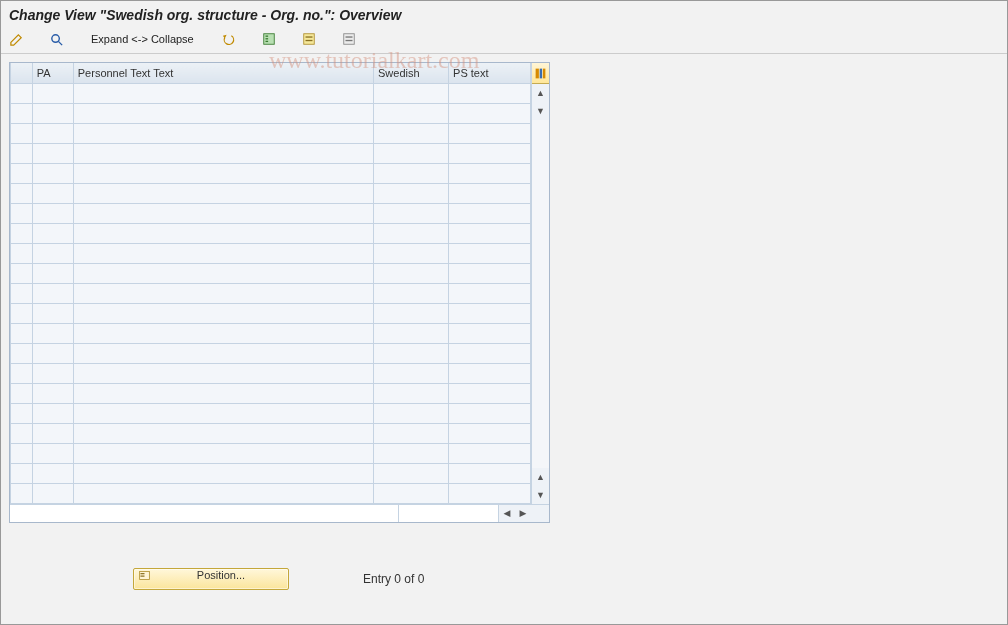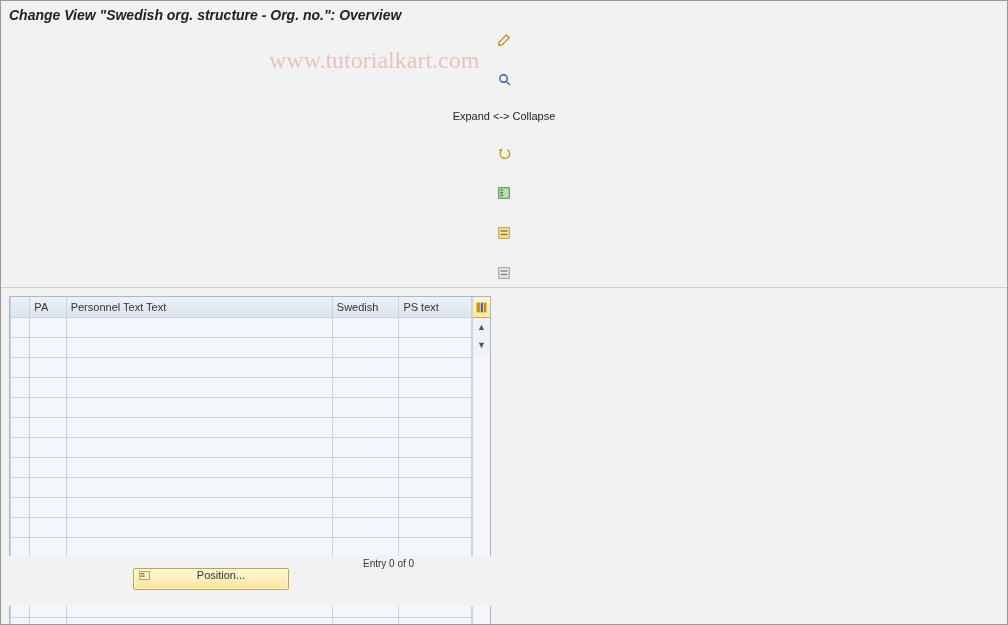--- a/index.html
+++ b/index.html
@@ -21,21 +21,20 @@
       color: #222;
       background: #f2f2f2;
     }
     .toolbar {
       display: flex;
       align-items: center;
       gap: 22px;
       padding: 3px 6px 5px 6px;
       border-bottom: 1px solid #ccc;
       background: #f2f2f2;
-      flex-direction: column;
     }
     .tb-btn {
       width: 18px;
       height: 18px;
       display: flex;
       align-items: center;
       justify-content: center;
       cursor: pointer;
     }
     .tb-text {
@@ -53,21 +52,21 @@
       top: 46px;
       left: 268px;
       font-size: 24px;
       color: rgba(210, 140, 120, 0.45);
       font-family: Georgia, serif;
       pointer-events: none;
       z-index: 5;
     }
     .grid-wrap {
       position: relative;
-      width: 482px;
+      width: 541px;
       border: 1px solid #a8b8cc;
       background: #fff;
     }
     .grid-area {
       display: flex;
     }
     .main-cols {
       flex: 1;
     }
     table.grid {
@@ -176,22 +175,22 @@
     }
     .pos-label {
       flex: 1;
       text-align: center;
       font-size: 11px;
       color: #333;
     }
     .entry-text {
       position: absolute;
       left: 362px;
-      top: 2px;
-      font-size: 10px;
+      top: 16px;
+      font-size: 12px;
       color: #333;
     }
   </style>
 </head>
 <body>
 
 <div class="title-bar">Change View "Swedish org. structure - Org. no.": Overview</div>
 
 <div class="toolbar">
   <div class="tb-btn">

